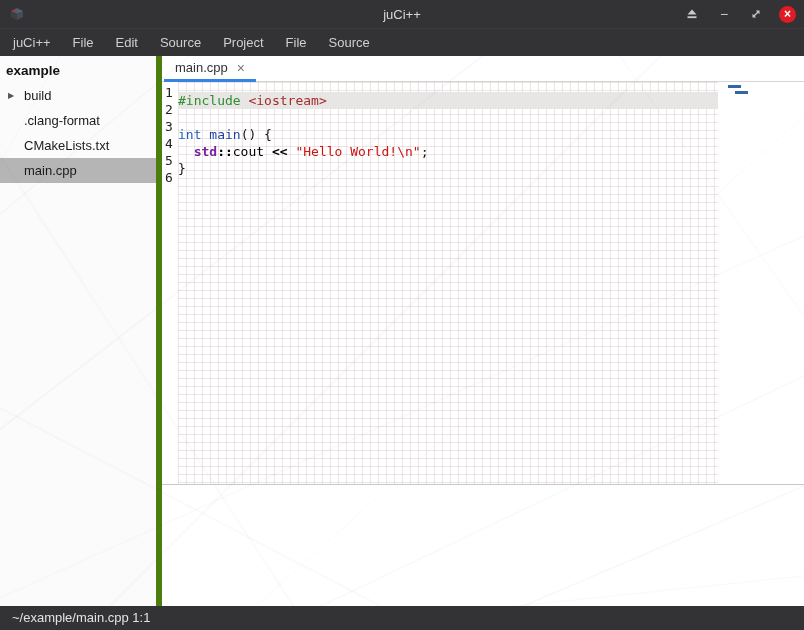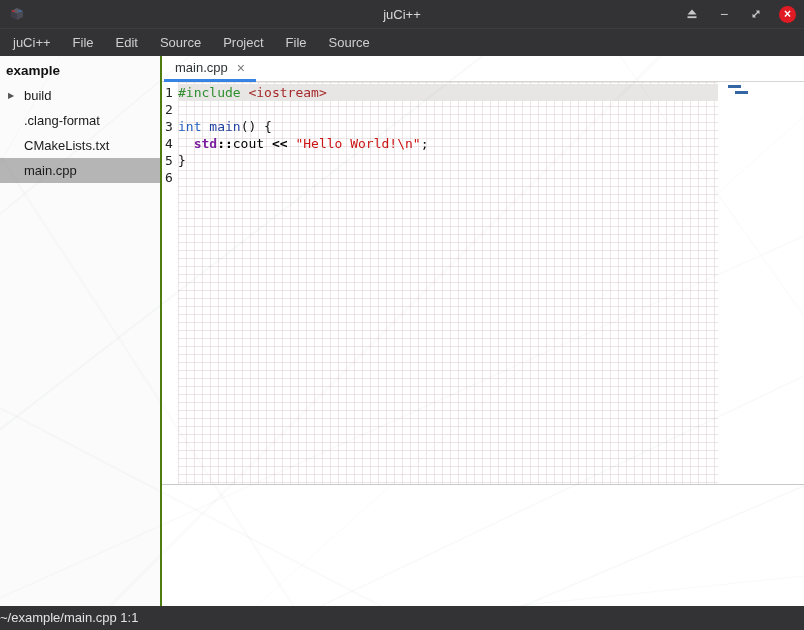--- a/index.html
+++ b/index.html
@@ -30,21 +30,21 @@
     height:28px; background:#333336; display:flex; align-items:center; padding-left:2px;
     border-top:1px solid #3c3c40;
   }
   .menu-item { color:#cfcfcf; font-size:13px; padding:0 11px; line-height:27px; }
   
   .content {
     position:absolute; top:56px; left:0; right:0; bottom:24px;
     display:flex; background:#ffffff;
   }
   .sidebar {
-    width:162px; flex:0 0 162px; border-right:2px solid #4d7c0f; background:#fbfbfb;
+    width:162px; flex:0 0 162px; border-right:6px solid #4d7c0f; background:#fbfbfb;
     font-size:13px; color:#1a1a1a; overflow:hidden;
   }
   .side-root { font-weight:bold; font-size:13.5px; padding:7px 6px 5px 6px; color:#111; }
   .side-item { position:relative; height:25px; line-height:25px; padding-left:24px; white-space:nowrap; }
   .side-item .expander {
     position:absolute; left:8px; top:0; font-size:8px; color:#555; line-height:25px;
   }
   .side-item.selected { background:#b5b5b5; }
   
   .main { flex:1; display:flex; flex-direction:column; min-width:0; }
@@ -57,21 +57,21 @@
     font-size:13px; color:#2e3436; border-bottom:3px solid #3584e4; margin-bottom:-1px;
   }
   .tab-close { color:#777; font-size:14px; line-height:1; }
   .editor { height:402px; flex:0 0 402px; display:flex; position:relative; background:#fff; }
   .gutter {
     width:16px; flex:0 0 16px; padding:2px 0 0 3px;
     font-family:"DejaVu Sans Mono", monospace; font-size:13px; color:#222;
   }
   .ln { height:17px; line-height:17px; }
   .code-area {
-    width:540px; flex:0 0 540px; padding-top:2px;
+    width:540px; flex:0 0 540px; padding-top:10px;
     font-family:"DejaVu Sans Mono", monospace; font-size:13px; color:#111;
     background-color:#ffffff;
     background-image:
       linear-gradient(rgba(205,182,182,0.35) 1px, transparent 1px),
       linear-gradient(90deg, rgba(205,182,182,0.35) 1px, transparent 1px);
     background-size:8px 8px;
   }
   .code-line { min-height:17px; height:17px; line-height:17px; white-space:pre; }
   .code-line.hl { background:#e8e5e5; }
   .tok-preproc { color:#2f8f2f; }
@@ -83,21 +83,21 @@
   .tok-op      { color:#000000; font-weight:bold; }
   .tok-str     { color:#cc1414; }
   .tok-plain   { color:#111111; }
   .overview { flex:1; position:relative; background:#ffffff; }
   .ov-mark { position:absolute; height:3px; width:13px; background:#3465a4; }
   .divider { height:1px; flex:0 0 1px; background:#c8c8c8; }
   .output-panel { flex:1; background:#ffffff; }
   
   .statusbar {
     position:absolute; left:0; right:0; bottom:0; height:24px;
-    background:#333336; color:#e2e2e2; font-size:13px; line-height:24px; padding-left:0;
+    background:#333336; color:#e2e2e2; font-size:13px; line-height:24px; padding-left:12px;
   }
   
   .streaks { position:absolute; top:56px; left:0; pointer-events:none; z-index:6; }
 </style>
 </head>
 <body>
 
 <div class="titlebar">
   <svg class="app-icon" viewBox="0 0 18 18">
     <polygon points="3,6 9,3 15,6 9,9" fill="#5a5a66"></polygon>

